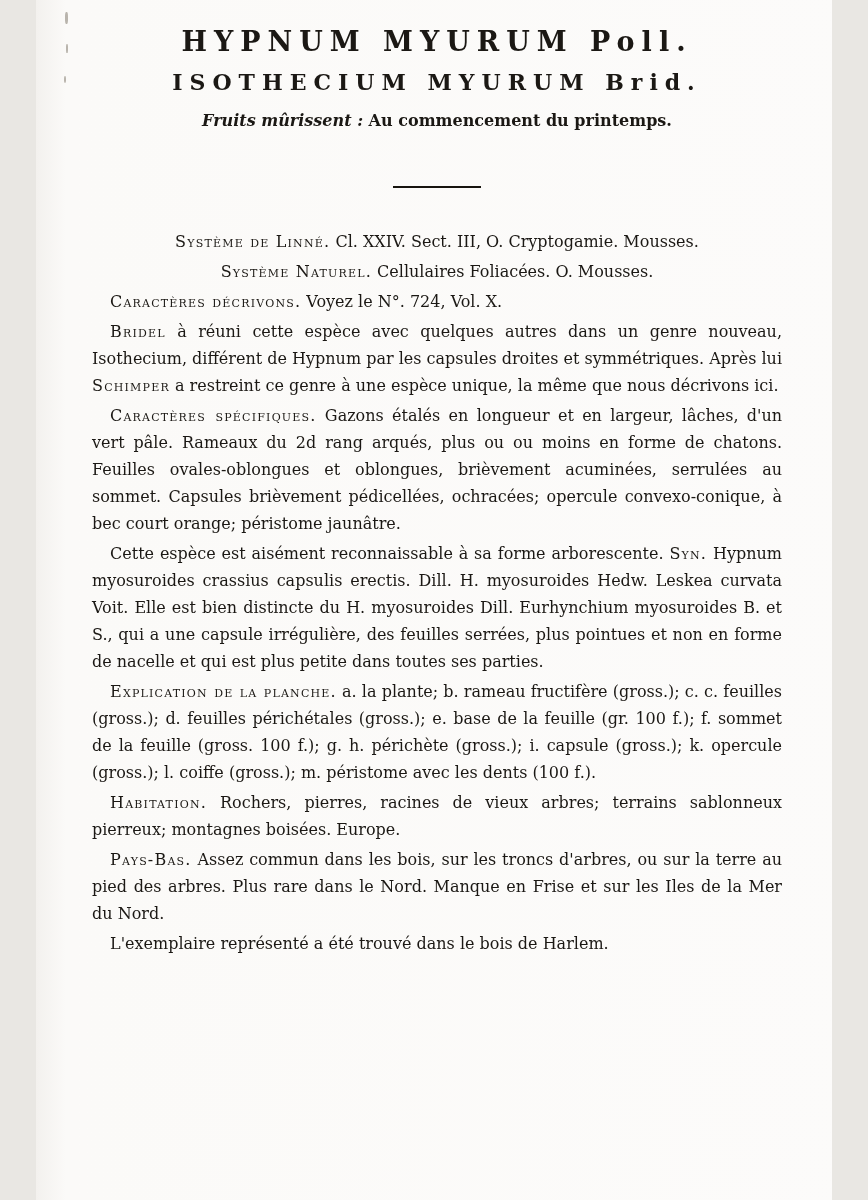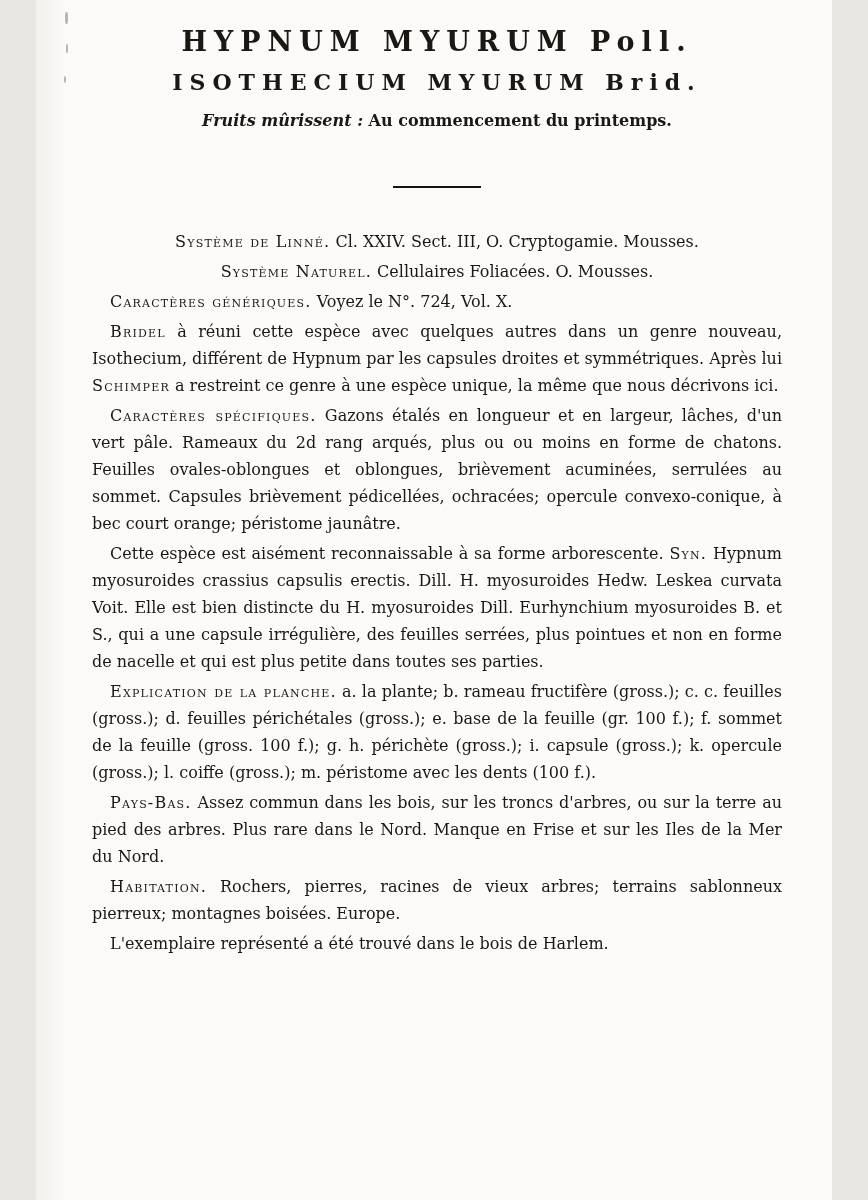--- a/index.html
+++ b/index.html
@@ -81,23 +81,23 @@
     <p class="subtitle">
       <span class="bi">Fruits mûrissent :</span><span> Au commencement du printemps.</span>
     </p>
   </header>
 
   <div class="divider"></div>
 
   <main id="body-container">
       <p class="para center"><span class="sc">Système de Linné.</span><span> Cl. XXIV. Sect. III, O. Cryptogamie. Mousses.</span></p>
       <p class="para center"><span class="sc">Système Naturel.</span><span> Cellulaires Foliacées. O. Mousses.</span></p>
-      <p class="para indent"><span class="sc">Caractères génériques.</span><span> Voyez le N°. 724, Vol. X.</span></p>
+      <p class="para indent"><span class="sc">Caractères décrivons.</span><span> Voyez le N°. 724, Vol. X.</span></p>
       <p class="para indent"><span class="sc">Bridel</span><span> à réuni cette espèce avec quelques autres dans un genre nouveau, </span><span class="it">Isothecium</span><span>, différent de Hypnum par les capsules droites et symmétriques. Après lui </span><span class="sc">Schimper</span><span> a restreint ce genre à une espèce unique, la même que nous décrivons ici.</span></p>
       <p class="para indent"><span class="sc">Caractères spécifiques.</span><span> Gazons étalés en longueur et en largeur, lâches, d'un vert pâle. Rameaux du 2d rang arqués, plus ou ou moins en forme de chatons. Feuilles ovales-oblongues et oblongues, brièvement acuminées, serrulées au sommet. Capsules brièvement pédicellées, ochracées; opercule convexo-conique, à bec court orange; péristome jaunâtre.</span></p>
       <p class="para indent"><span>Cette espèce est aisément reconnaissable à sa forme arborescente. </span><span class="sc">Syn.</span><span> </span><span class="it">Hypnum myosuroides crassius capsulis erectis.</span><span> Dill. </span><span class="it">H. myosuroides</span><span> Hedw. </span><span class="it">Leskea curvata</span><span> Voit. Elle est bien distincte du </span><span class="it">H. myosuroides</span><span> Dill. </span><span class="it">Eurhynchium myosuroides</span><span> B. et S., qui a une capsule irrégulière, des feuilles serrées, plus pointues et non en forme de nacelle et qui est plus petite dans toutes ses parties.</span></p>
       <p class="para indent"><span class="sc">Explication de la planche.</span><span> a. la plante; b. rameau fructifère (gross.); c. c. feuilles (gross.); d. feuilles périchétales (gross.); e. base de la feuille (gr. 100 f.); f. sommet de la feuille (gross. 100 f.); g. h. périchète (gross.); i. capsule (gross.); k. opercule (gross.); l. coiffe (gross.); m. péristome avec les dents (100 f.).</span></p>
+      <p class="para indent"><span class="sc">Habitation.</span><span> Rochers, pierres, racines de vieux arbres; terrains sablonneux pierreux; montagnes boisées. Europe.</span></p>
       <p class="para indent"><span class="sc">Pays-Bas.</span><span> Assez commun dans les bois, sur les troncs d'arbres, ou sur la terre au pied des arbres. Plus rare dans le Nord. Manque en Frise et sur les Iles de la Mer du Nord.</span></p>
-      <p class="para indent"><span class="sc">Habitation.</span><span> Rochers, pierres, racines de vieux arbres; terrains sablonneux pierreux; montagnes boisées. Europe.</span></p>
       <p class="para indent"><span>L'exemplaire représenté a été trouvé dans le bois de Harlem.</span></p>
     </main>
 
 </div>
 
 </body></html>

